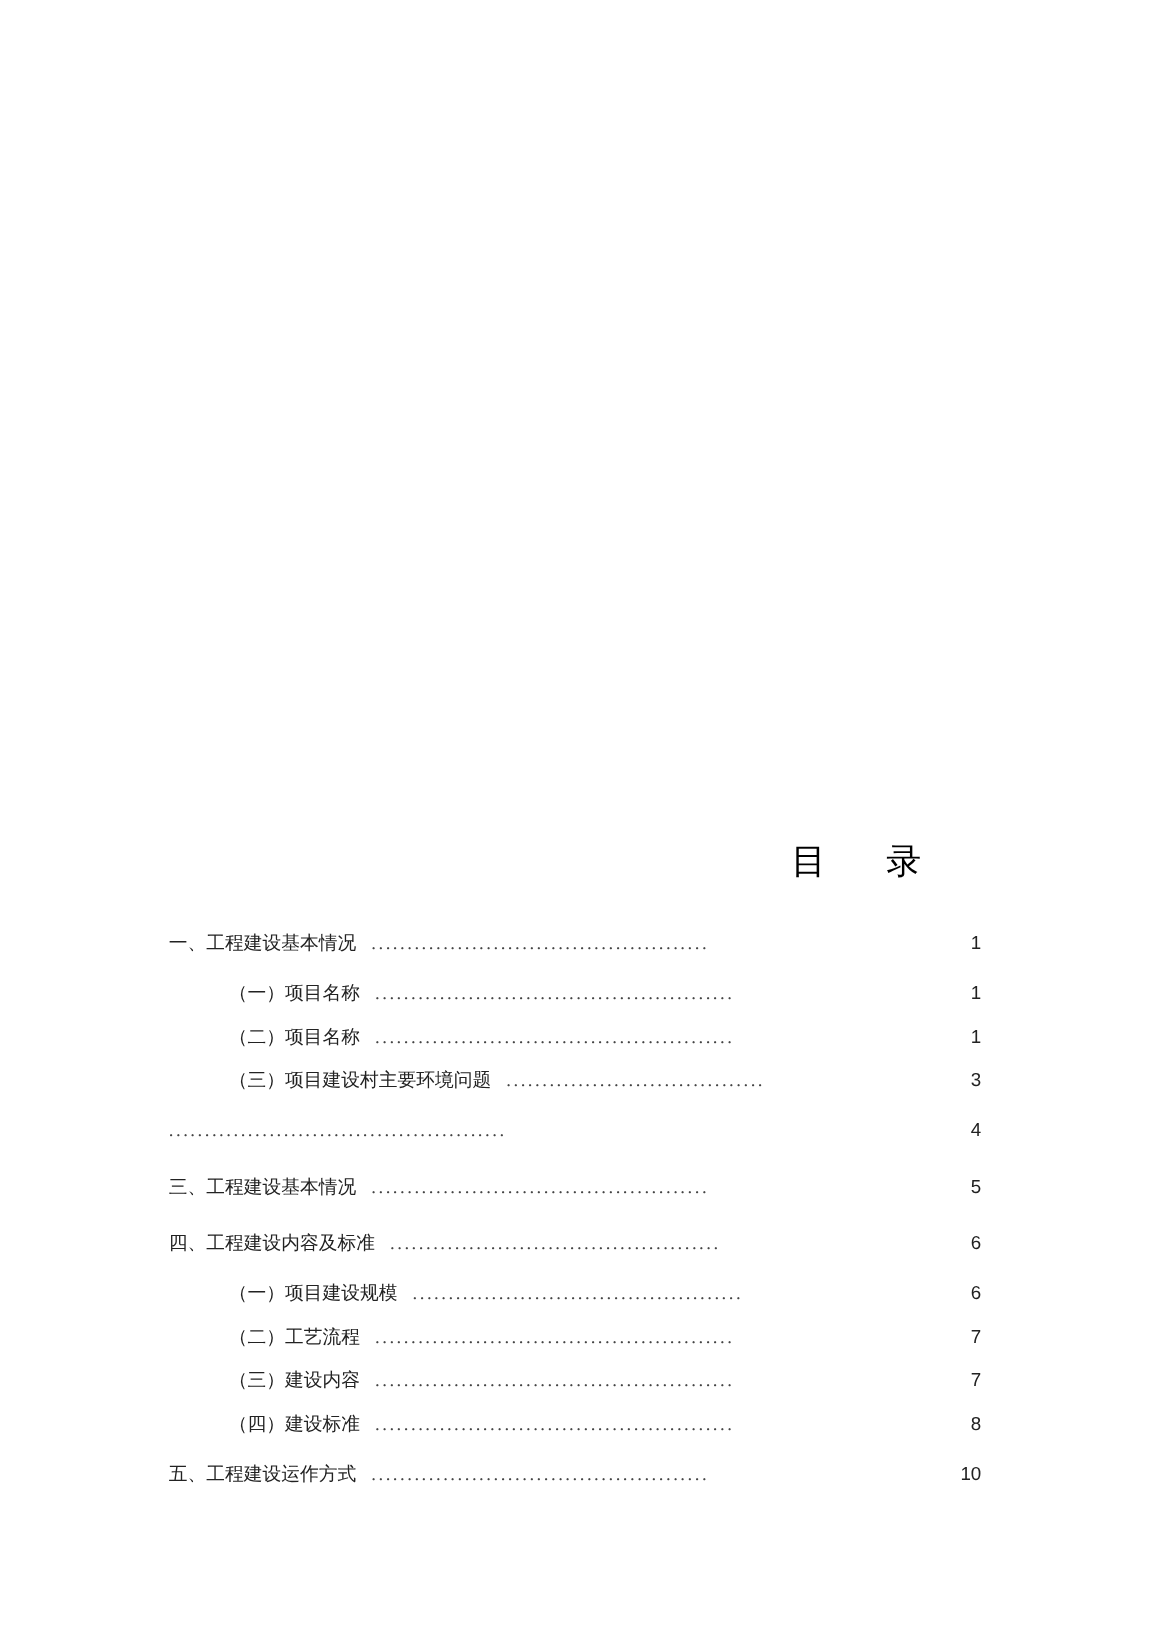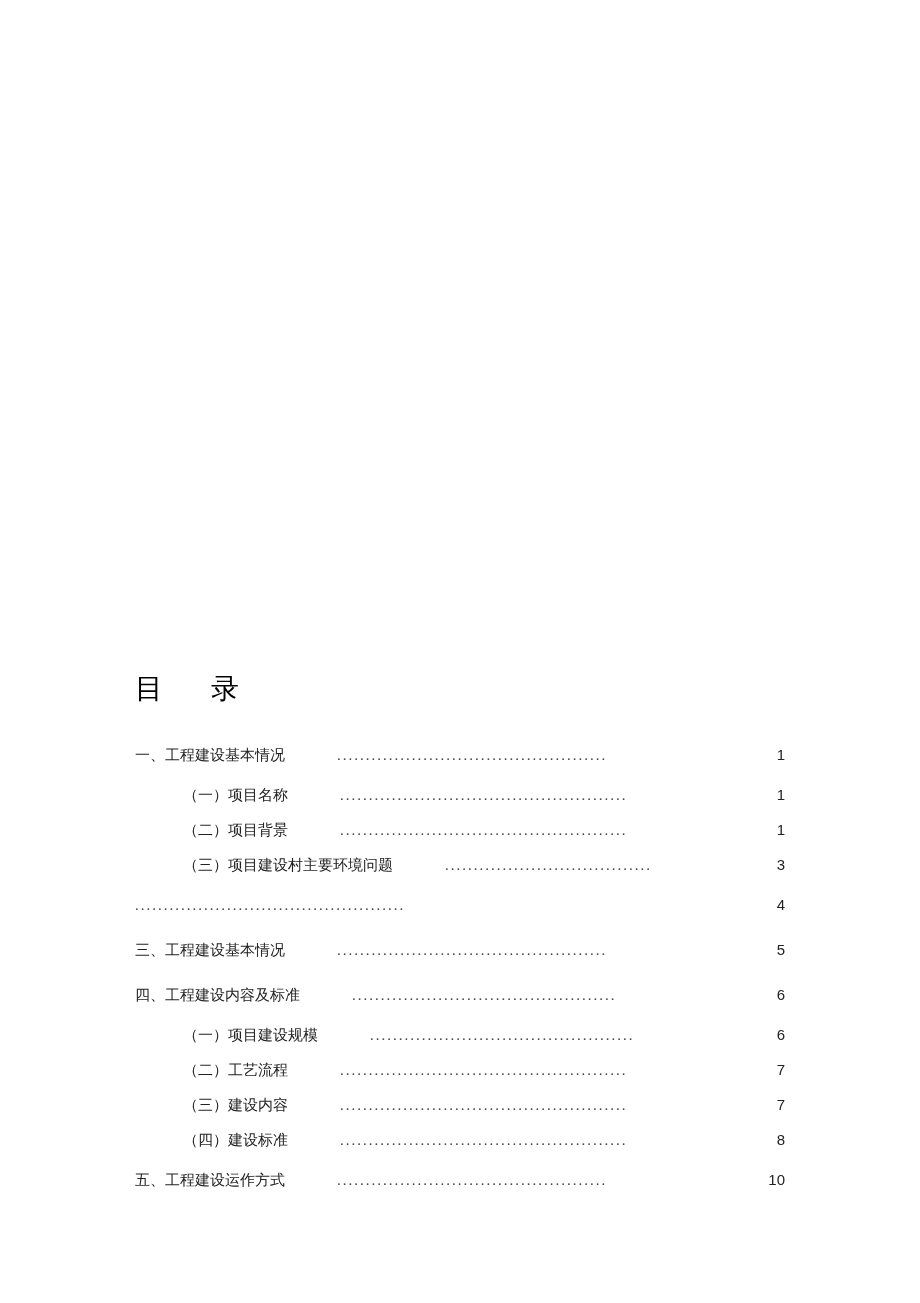--- a/index.html
+++ b/index.html
@@ -16,31 +16,31 @@
     }
     .page {
       padding: 670px 135px 0 135px;
     }
     .title {
       font-size: 28px;
       font-weight: normal;
       letter-spacing: 48px;
       margin-bottom: 24px;
       color: #000;
+      text-align: right;
     }
     .toc-list {
       list-style: none;
     }
     .toc-item {
       display: flex;
       align-items: baseline;
       font-size: 15px;
       color: #222;
       margin-bottom: 0;
-      gap: 40px;
     }
     .toc-item.level-1 {
       padding-left: 0;
       height: 45px;
       line-height: 45px;
     }
     .toc-item.level-2 {
       padding-left: 48px;
       height: 35px;
       line-height: 35px;
@@ -79,21 +79,21 @@
         <span class="toc-spacer"></span>
         <span class="toc-page">1</span>
       </li>
       <li class="toc-item level-2">
         <span class="toc-label">（一）项目名称</span>
         <span class="toc-leader">..................................................</span>
         <span class="toc-spacer"></span>
         <span class="toc-page">1</span>
       </li>
       <li class="toc-item level-2">
-        <span class="toc-label">（二）项目背景</span>
+        <span class="toc-label">（二）项目名称</span>
         <span class="toc-leader">..................................................</span>
         <span class="toc-spacer"></span>
         <span class="toc-page">1</span>
       </li>
       <li class="toc-item level-2">
         <span class="toc-label">（三）项目建设村主要环境问题</span>
         <span class="toc-leader">....................................</span>
         <span class="toc-spacer"></span>
         <span class="toc-page">3</span>
       </li>

